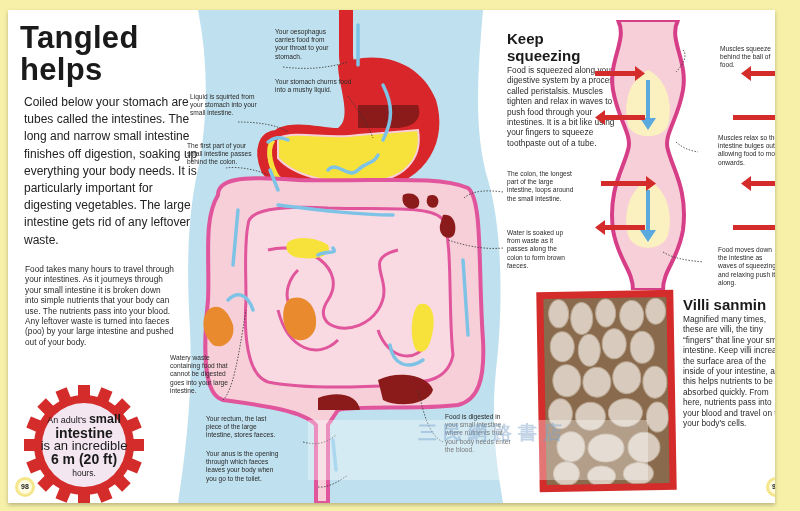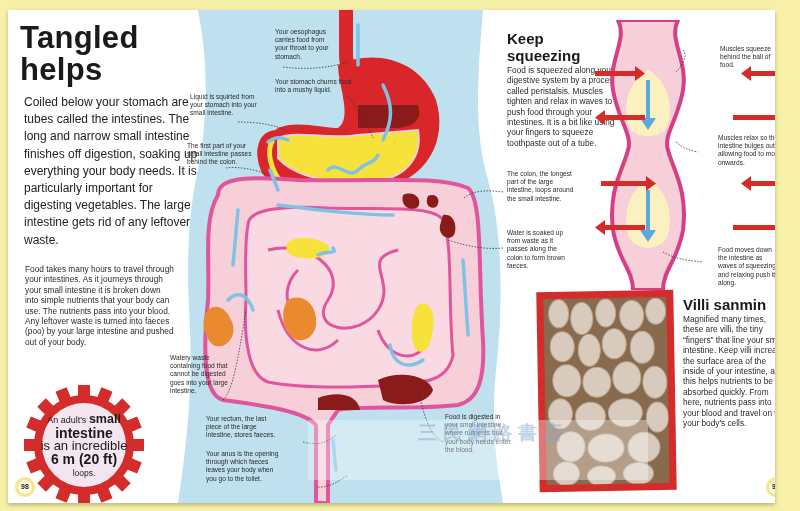--- a/index.html
+++ b/index.html
@@ -126,21 +126,21 @@
           <rect x="-6" y="-60" width="12" height="14" transform="rotate(337.5)"></rect>
         </g>
         <circle r="42" fill="#f3e6f0"></circle>
       </g>
     </svg>
     <div class="gear-text">
       <div class="l1"><span>An adult's</span> <b>small</b></div>
       <div class="l2">intestine</div>
       <div class="l3">is an incredible</div>
       <div class="l4">6 m (20 ft)</div>
-      <div class="l5">loops.</div>
+      <div class="l5">hours.</div>
     </div>
   </div>
 
   <div class="page-num" style="left:6px;top:466px;">
     <svg width="22" height="22" viewBox="0 0 22 22" style="position:absolute;left:0;top:0;">
       <circle cx="11" cy="11" r="10" fill="#f5e68a"></circle>
         <circle cx="11" cy="11" r="7" fill="#fffbe0"></circle>
     </svg>
     <span style="position:relative;">98</span>
   </div>

